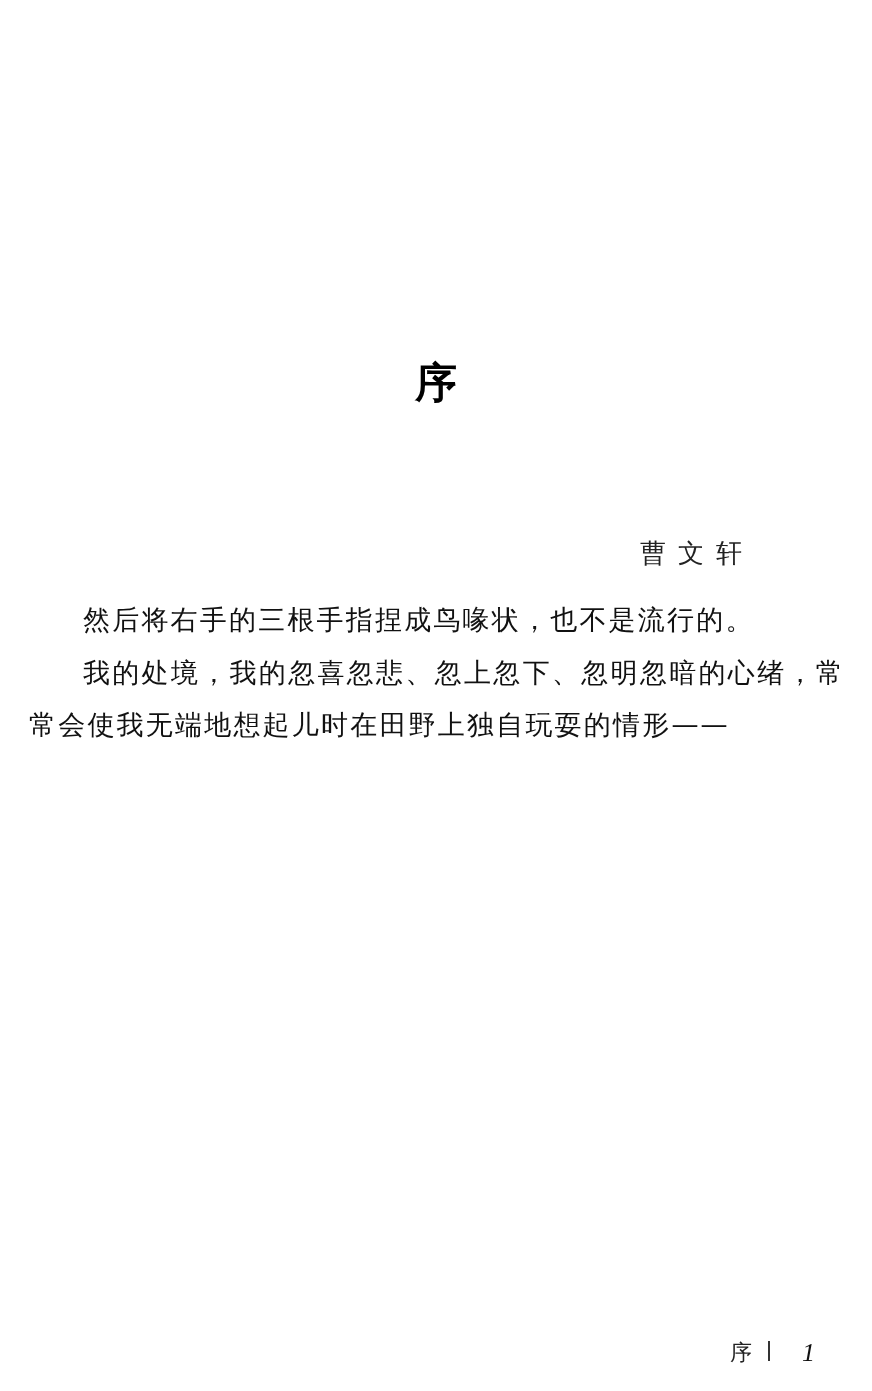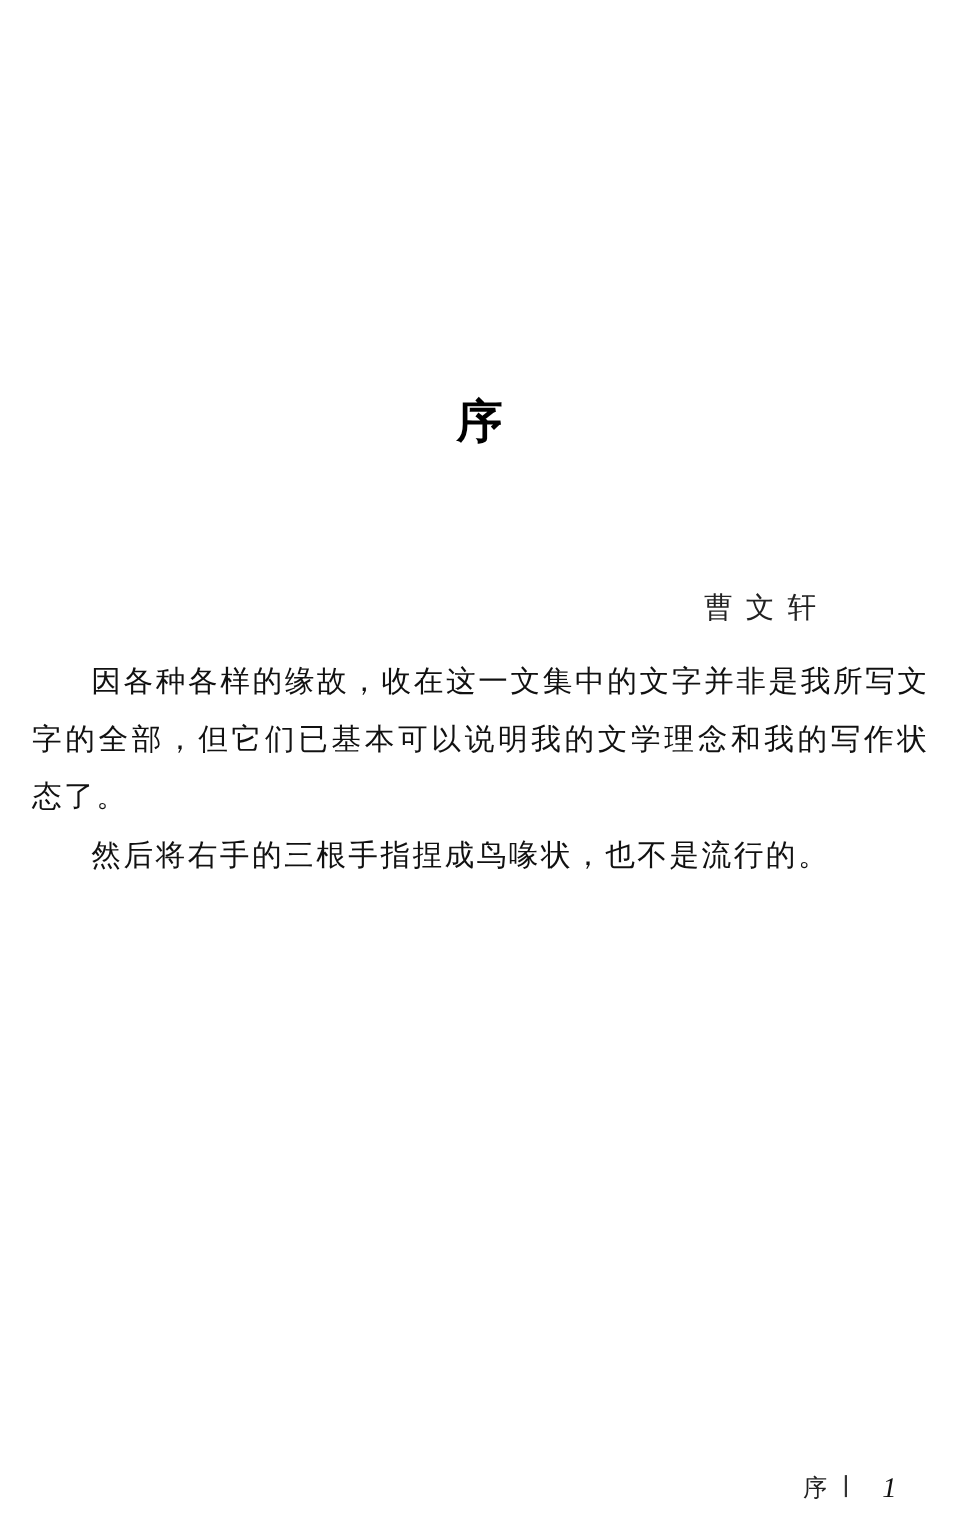--- a/index.html
+++ b/index.html
@@ -80,21 +80,21 @@
     }
   </style>
 </head>
 <body>
 
 <div class="page-title">序</div>
 
 <div class="author">曹文轩</div>
 
 <div class="body-text">
-  <p>因各种各样的缘故，收在这一文集中的文字并非是我所写文字的全部，但它们已基本可以说明我的文学理念和我的写作状态了。</p>
   <p>然后将右手的三根手指捏成鸟喙状，也不是流行的。</p>
+  <p>我的处境，我的忽喜忽悲、忽上忽下、忽明忽暗的心绪，常常会使我无端地想起儿时在田野上独自玩耍的情形——</p>
 </div>
 
 <div class="footer">
   <span class="footer-section">序</span>
   <span class="footer-divider"></span>
   <span class="footer-page">1</span>
 </div>
 
 </body></html>

